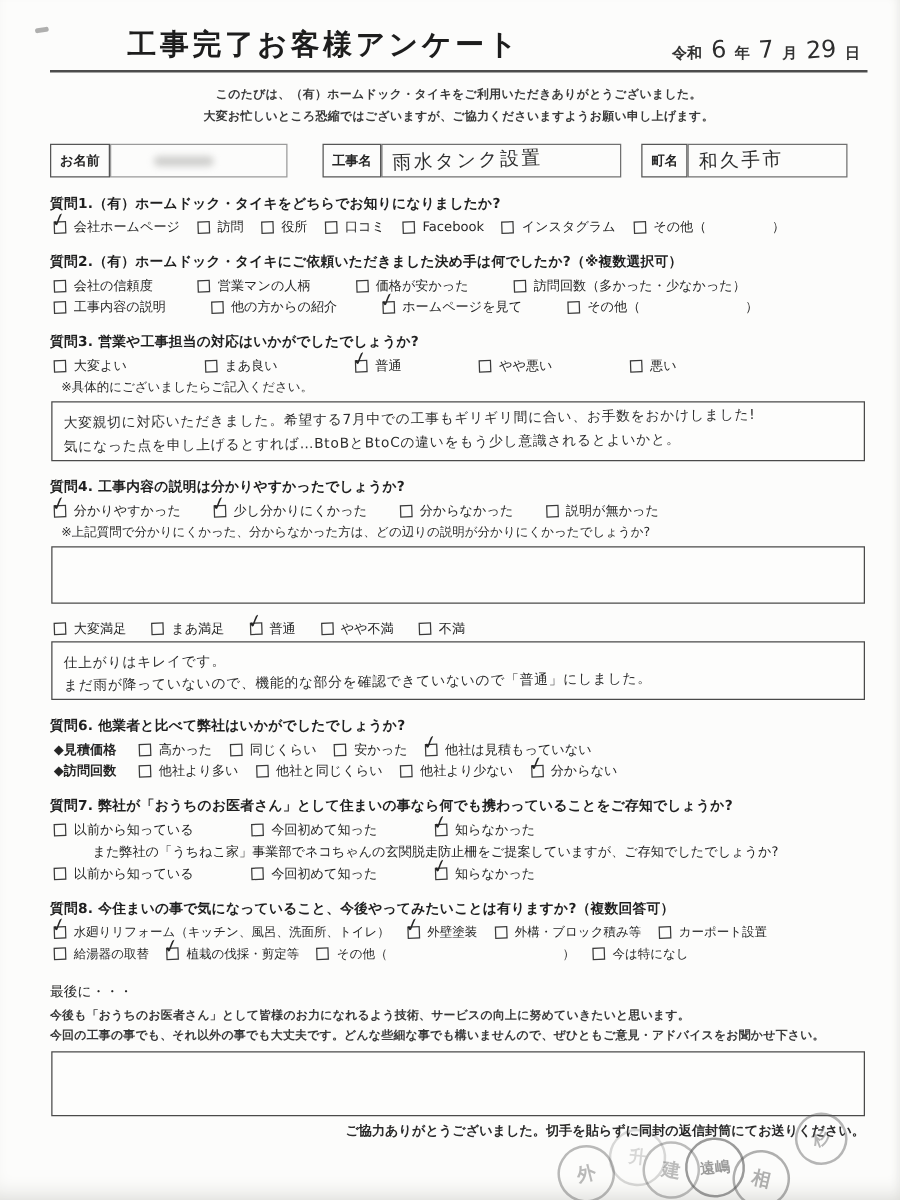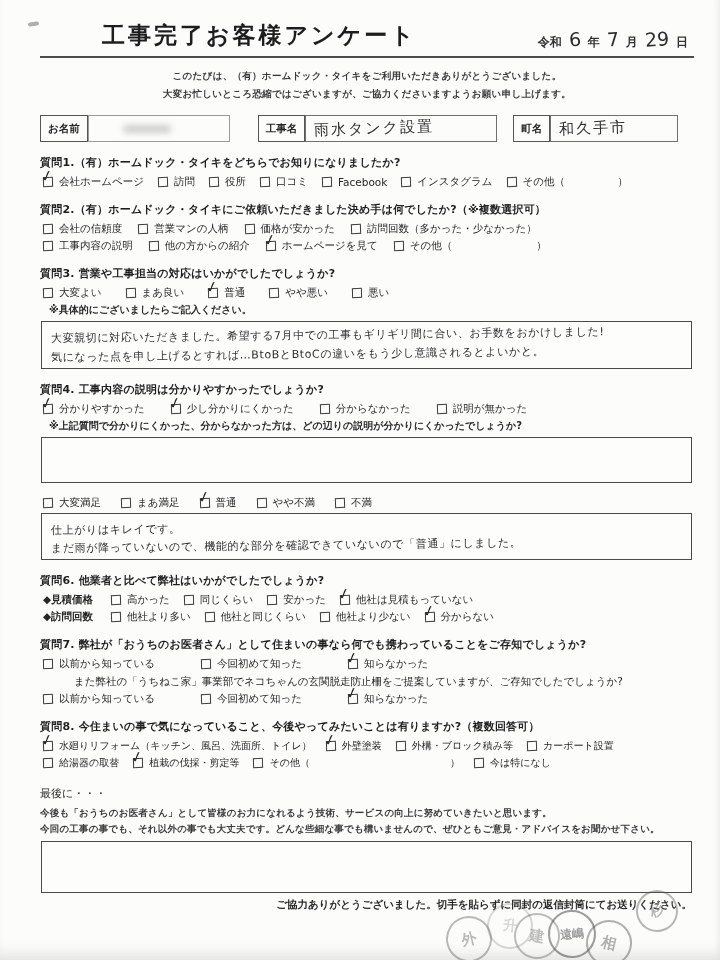--- a/index.html
+++ b/index.html
@@ -24,29 +24,29 @@
   .fv{border:1.2px solid #707070;display:flex;align-items:center;padding:0 8px;white-space:nowrap}
   .fv-name{width:142px;margin-right:28px;border-color:#9a9a9a}
   .fv-proj{width:192px;margin-right:16px}
   .fv-town{width:128px}
   .smudge{width:48px;height:8px;background:#b5b5b3;filter:blur(3px);opacity:.65;margin-left:26px;border-radius:4px}
   .hw-field{font-size:15px;letter-spacing:2px;transform:rotate(-2deg);font-weight:normal}
 
   .q{margin-bottom:13px}
   .q-title{font-size:11px;font-weight:bold;letter-spacing:.2px;margin-bottom:5px;color:#1f1f1f}
   .q-subtitle{font-size:10.5px;font-weight:normal;margin:4px 0 0 34px;color:#1f1f1f}
-  .opt-row{display:flex;align-items:center;gap:16px;font-size:10.5px;margin:3px 0 3px 3px}
+  .opt-row{display:flex;align-items:center;gap:36px;font-size:10.5px;margin:3px 0 3px 3px}
   .opt-row.tight{gap:14px}
   .opt{display:inline-flex;align-items:center;white-space:nowrap}
   .row-prefix{font-weight:bold;margin-right:4px;white-space:nowrap}
   .cb{width:10px;height:10px;border:1.4px solid #3a3a3a;display:inline-block;margin-right:6px;
       position:relative;transform:rotate(-2deg);flex:none;background:#fdfdfc}
   .tick{position:absolute;left:-3px;top:-9px;font-size:15px;font-weight:bold;color:#262626;
         transform:rotate(-12deg);line-height:1}
-  .note{font-size:10px;font-weight:bold;margin:3px 0 4px 9px;color:#2a2a2a}
+  .note{font-size:10px;font-weight:normal;margin:3px 0 4px 9px;color:#2a2a2a}
   .cbox{border:1.4px solid #4a4a4a;padding:4px 9px;margin:2px 2px 4px 1px;background:#fdfdfc}
   .cbox.empty{height:46px}
   .cbox.final{height:52px;margin-top:4px}
   .hw-line{font-size:11px;line-height:1.7;letter-spacing:.6px;transform:rotate(-.7deg);color:#2d2d2d}
 
   .footer{margin-top:16px}
   .closing-title{font-size:11px;font-weight:normal;margin-bottom:4px}
   .closing-line{font-size:9.5px;font-weight:bold;color:#3a3a3a;line-height:1.7;letter-spacing:.2px}
   .thanks{font-size:10.5px;font-weight:bold;text-align:right;margin-top:5px;padding-right:2px;color:#2a2a2a}
 
@@ -173,21 +173,21 @@
         </span>
         <span class="opt">
           <span class="cb"></span>
           <span>その他（　　　　　　　　）</span>
         </span>
       </div>
   </div>
 
   <div class="q">
     <div class="q-title">質問3. 営業や工事担当の対応はいかがでしたでしょうか?</div>
-    <div class="opt-row" style="gap:24px">
+    <div class="opt-row" style="gap:62px">
         <span class="opt">
           <span class="cb"></span>
           <span>大変よい</span>
         </span>
         <span class="opt">
           <span class="cb"></span>
           <span>まあ良い</span>
         </span>
         <span class="opt">
           <span class="cb">

